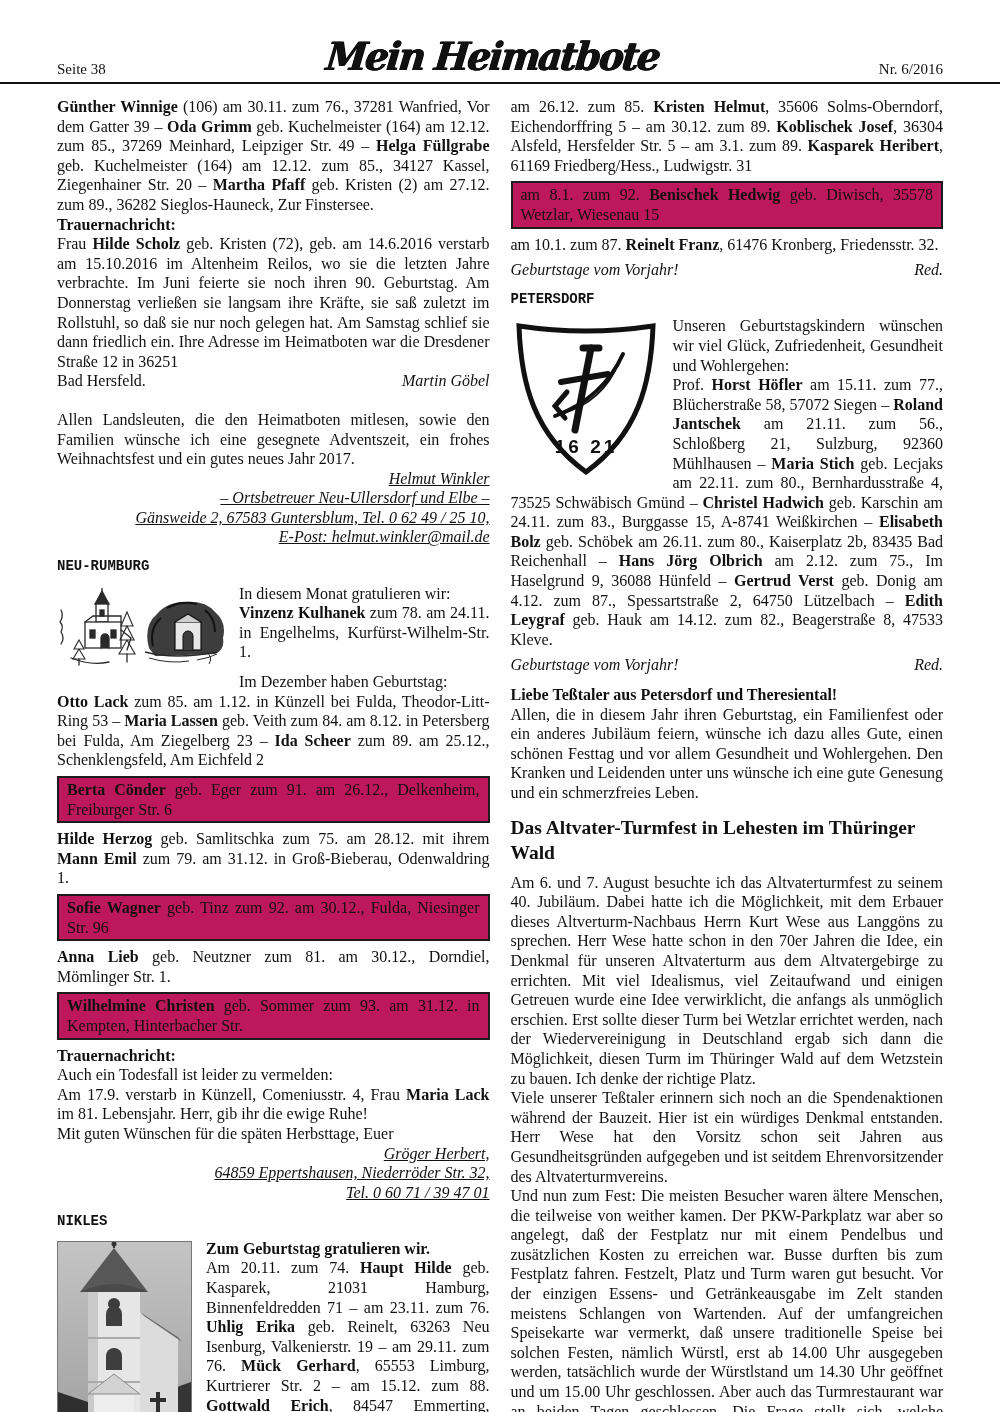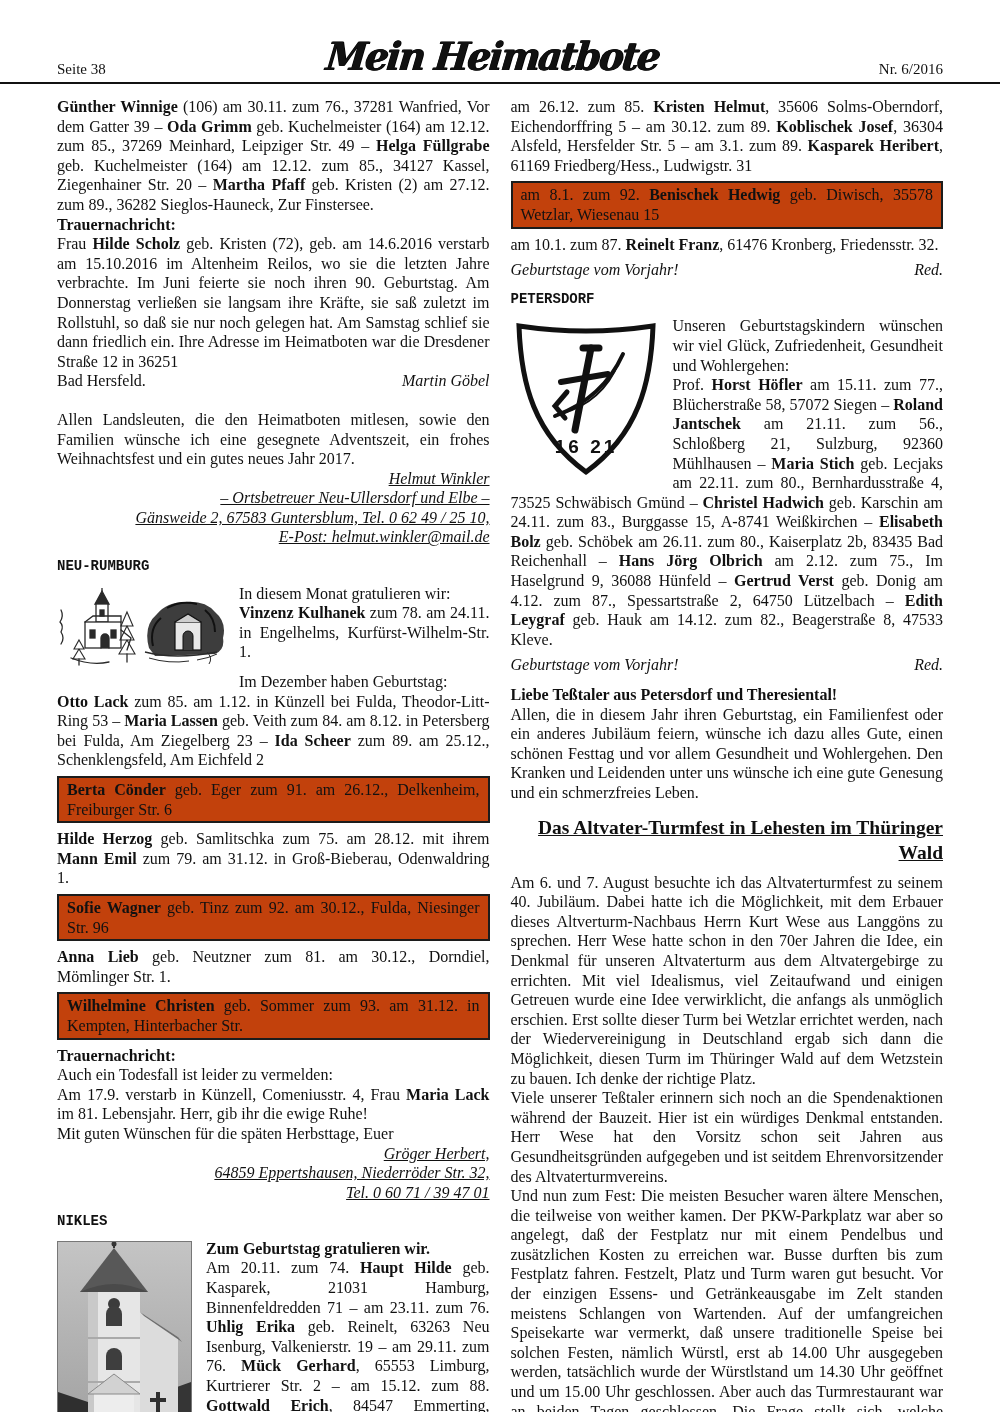--- a/index.html
+++ b/index.html
@@ -27,35 +27,34 @@
     display:flex;gap:21px;padding:13px 57px 0 57px;
   }
   .col{width:433px;font-size:16px;line-height:19.6px;}
   .just{text-align:justify;margin:0;}
   .b{font-weight:bold;}
   .i{font-style:italic;}
   .boldline{font-weight:bold;margin:0;}
   .sig{text-align:right;font-style:italic;margin:0;text-decoration:underline;}
   .heading{text-align:left;font-weight:bold;margin:10px 0 7px 0;font-size:14px;font-family:Liberation Mono, monospace;}
   .graybox{
-    border:2px solid #1c1c1c;background:#c2410c;
+    border:2px solid #1c1c1c;background:#be185d;
     padding:2px 8px;margin:6px 0;text-align:justify;
   }
   .row{display:flex;justify-content:space-between;margin:0;gap:39px;}
   .row .i{font-style:italic;}
   .spacer{height:19px;}
   .figwrap::after{content:"";display:block;clear:both;}
   .fig-left{float:left;}
   .sketch{margin:4px 14px 2px 0;}
   .photo{margin:2px 14px 2px 0;border:1px solid #777;}
   .crest{margin:2px 12px 2px 0;}
   .article-title{
-    text-align:right;font-weight:bold;font-size:19.5px;line-height:25px;
+    text-align:left;font-weight:bold;font-size:19.5px;line-height:25px;
     margin:12px 0 8px 0;
-    text-decoration:underline;
   }
   .mt6{margin-top:6px;} .mt10{margin-top:10px;}
 </style>
 </head>
 <body>
 
 <div class="header">
   <div class="side">Seite 38</div>
   <div class="masthead">Mein Heimatbote</div>
   <div class="side">Nr. 6/2016</div>

